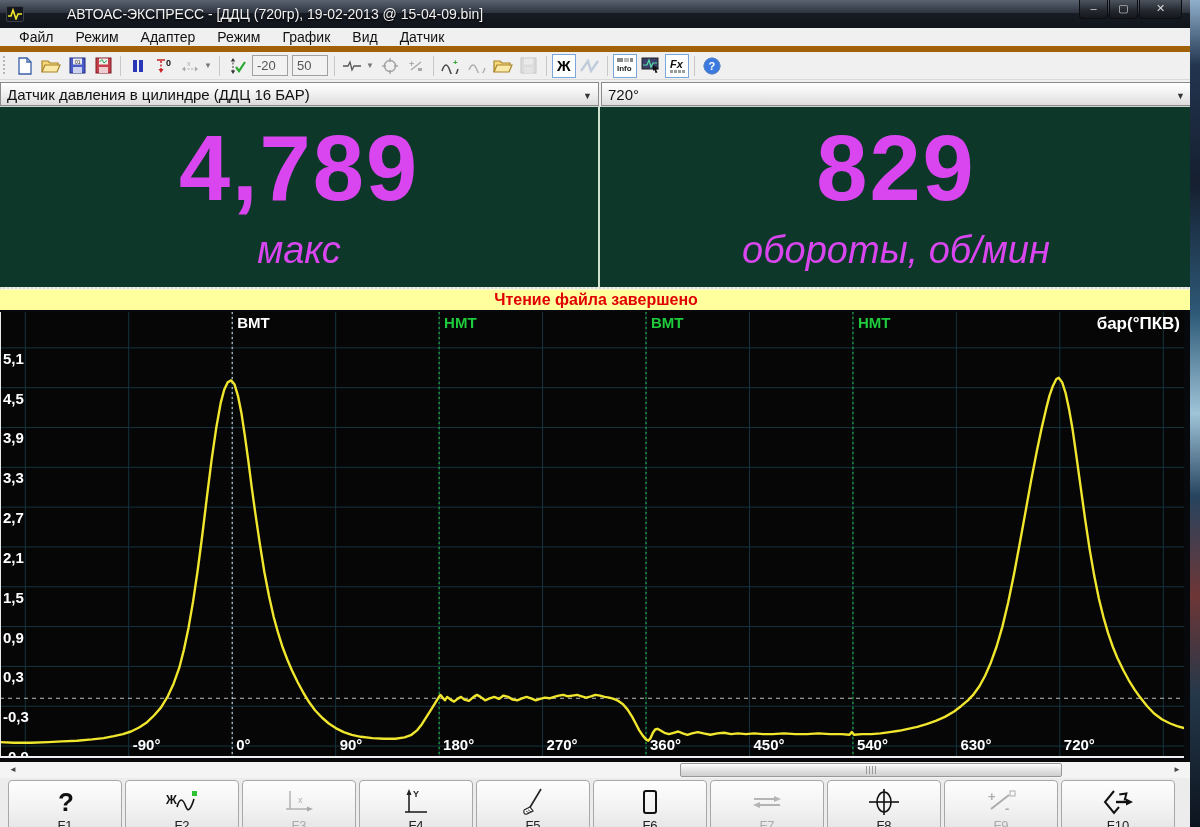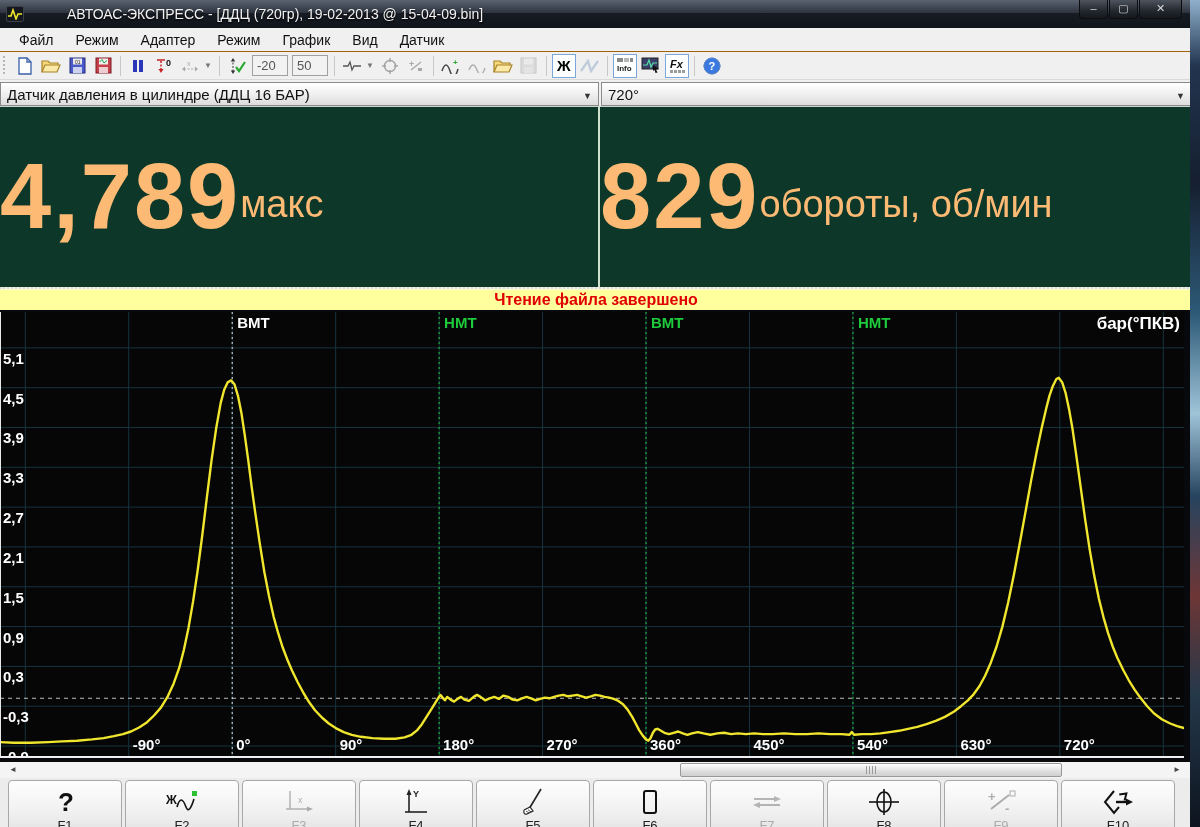--- a/index.html
+++ b/index.html
@@ -18,21 +18,21 @@
     display:flex; align-items:center; justify-content:center; margin-right:7px; }
   .app-icon svg { display:block; }
   .title-text { color:#f2f2f2; font-size:14px; text-shadow:0 1px 2px #000; white-space:nowrap; }
   .win-controls { position:absolute; right:10px; top:0; display:flex; }
   .win-btn { width:29px; height:19px; background:linear-gradient(180deg,#4d545e,#23272e 60%,#15181d);
     border:1px solid #0c0e12; border-top:none; color:#d8d8d8; font-size:11px; line-height:17px; text-align:center;
     border-radius:0 0 4px 4px; margin-left:1px; cursor:default; }
   .win-btn.close { width:43px; }
 
   
-  .menubar { height:24px; background:#f0f0f0; border-bottom:1px solid #a16207; display:flex; align-items:center; padding-left:8px; }
+  .menubar { height:24px; background:#f0f0f0; border-bottom:6px solid #a16207; display:flex; align-items:center; padding-left:8px; }
   .menu-item { font-size:14px; color:#111; padding:3px 11px; }
 
   
   .toolbar { height:28px; background:#f0f0f0; display:flex; align-items:center; padding-left:2px; border-bottom:1px solid #dadada; }
   .grip { width:5px; height:20px; margin:0 4px 0 1px;
     background:repeating-linear-gradient(180deg,#b5b5b5 0 2px,transparent 2px 4px); background-size:2px 4px; background-repeat:repeat-y; }
   .tbtn { width:24px; height:24px; display:flex; align-items:center; justify-content:center; margin:0 1px; border:1px solid transparent; }
   .tbtn.boxed { border:1px solid #7aa7d8; background:#fdfefe; }
   .tbtn svg { display:block; }
   .tsep { width:1px; height:20px; background:#c8c8c8; margin:0 4px; }
@@ -44,26 +44,26 @@
   
   .selectors { height:24px; margin-top:2px; display:flex; }
   .combo { height:24px; border:1px solid #8a8a8a; background:linear-gradient(180deg,#ffffff,#f2f2f2 45%,#dcdcdc);
     display:flex; align-items:center; font-size:15px; color:#111; padding:0 6px; position:relative; }
   .combo .arrow { position:absolute; right:6px; top:8px; font-size:9px; color:#333; }
   .combo.left { width:599px; }
   .combo.right { width:591px; margin-left:2px; }
 
   
   .readouts { height:183px; display:flex; border-top:1px solid #cdd6cd; }
-  .readout { background:#0d3829; color:#fdba74; display:flex; flex-direction:row; align-items:center; justify-content:flex-start; }
+  .readout { background:#0d3829; color:#d946ef; display:flex; flex-direction:column; align-items:center; justify-content:center; }
   .readout.left { width:598px; }
   .readout.right { width:592px; }
   .readout-divider { width:2px; background:#cfe0cf; }
   .readout-value { font-size:92px; font-weight:bold; line-height:1.02; letter-spacing:2px; }
-  .readout-label { font-size:38px; margin-top:14px; }
+  .readout-label { font-size:38px; margin-top:14px;font-style:italic; }
   .readouts-wrap { border-bottom:2px dotted #d8e0d0; }
 
   
   .statusbar { height:21px; background:#ffff9e; display:flex; align-items:center; justify-content:center;
     border-top:1px solid #fbfbd0; }
   .status-text { font-size:16px; font-weight:bold; }
 
   
   .chart { height:450px; background:#07090d; padding-left:0; padding-top:2px; position:relative; }
   .chart svg { display:block; font-family:"Liberation Sans",sans-serif; }

